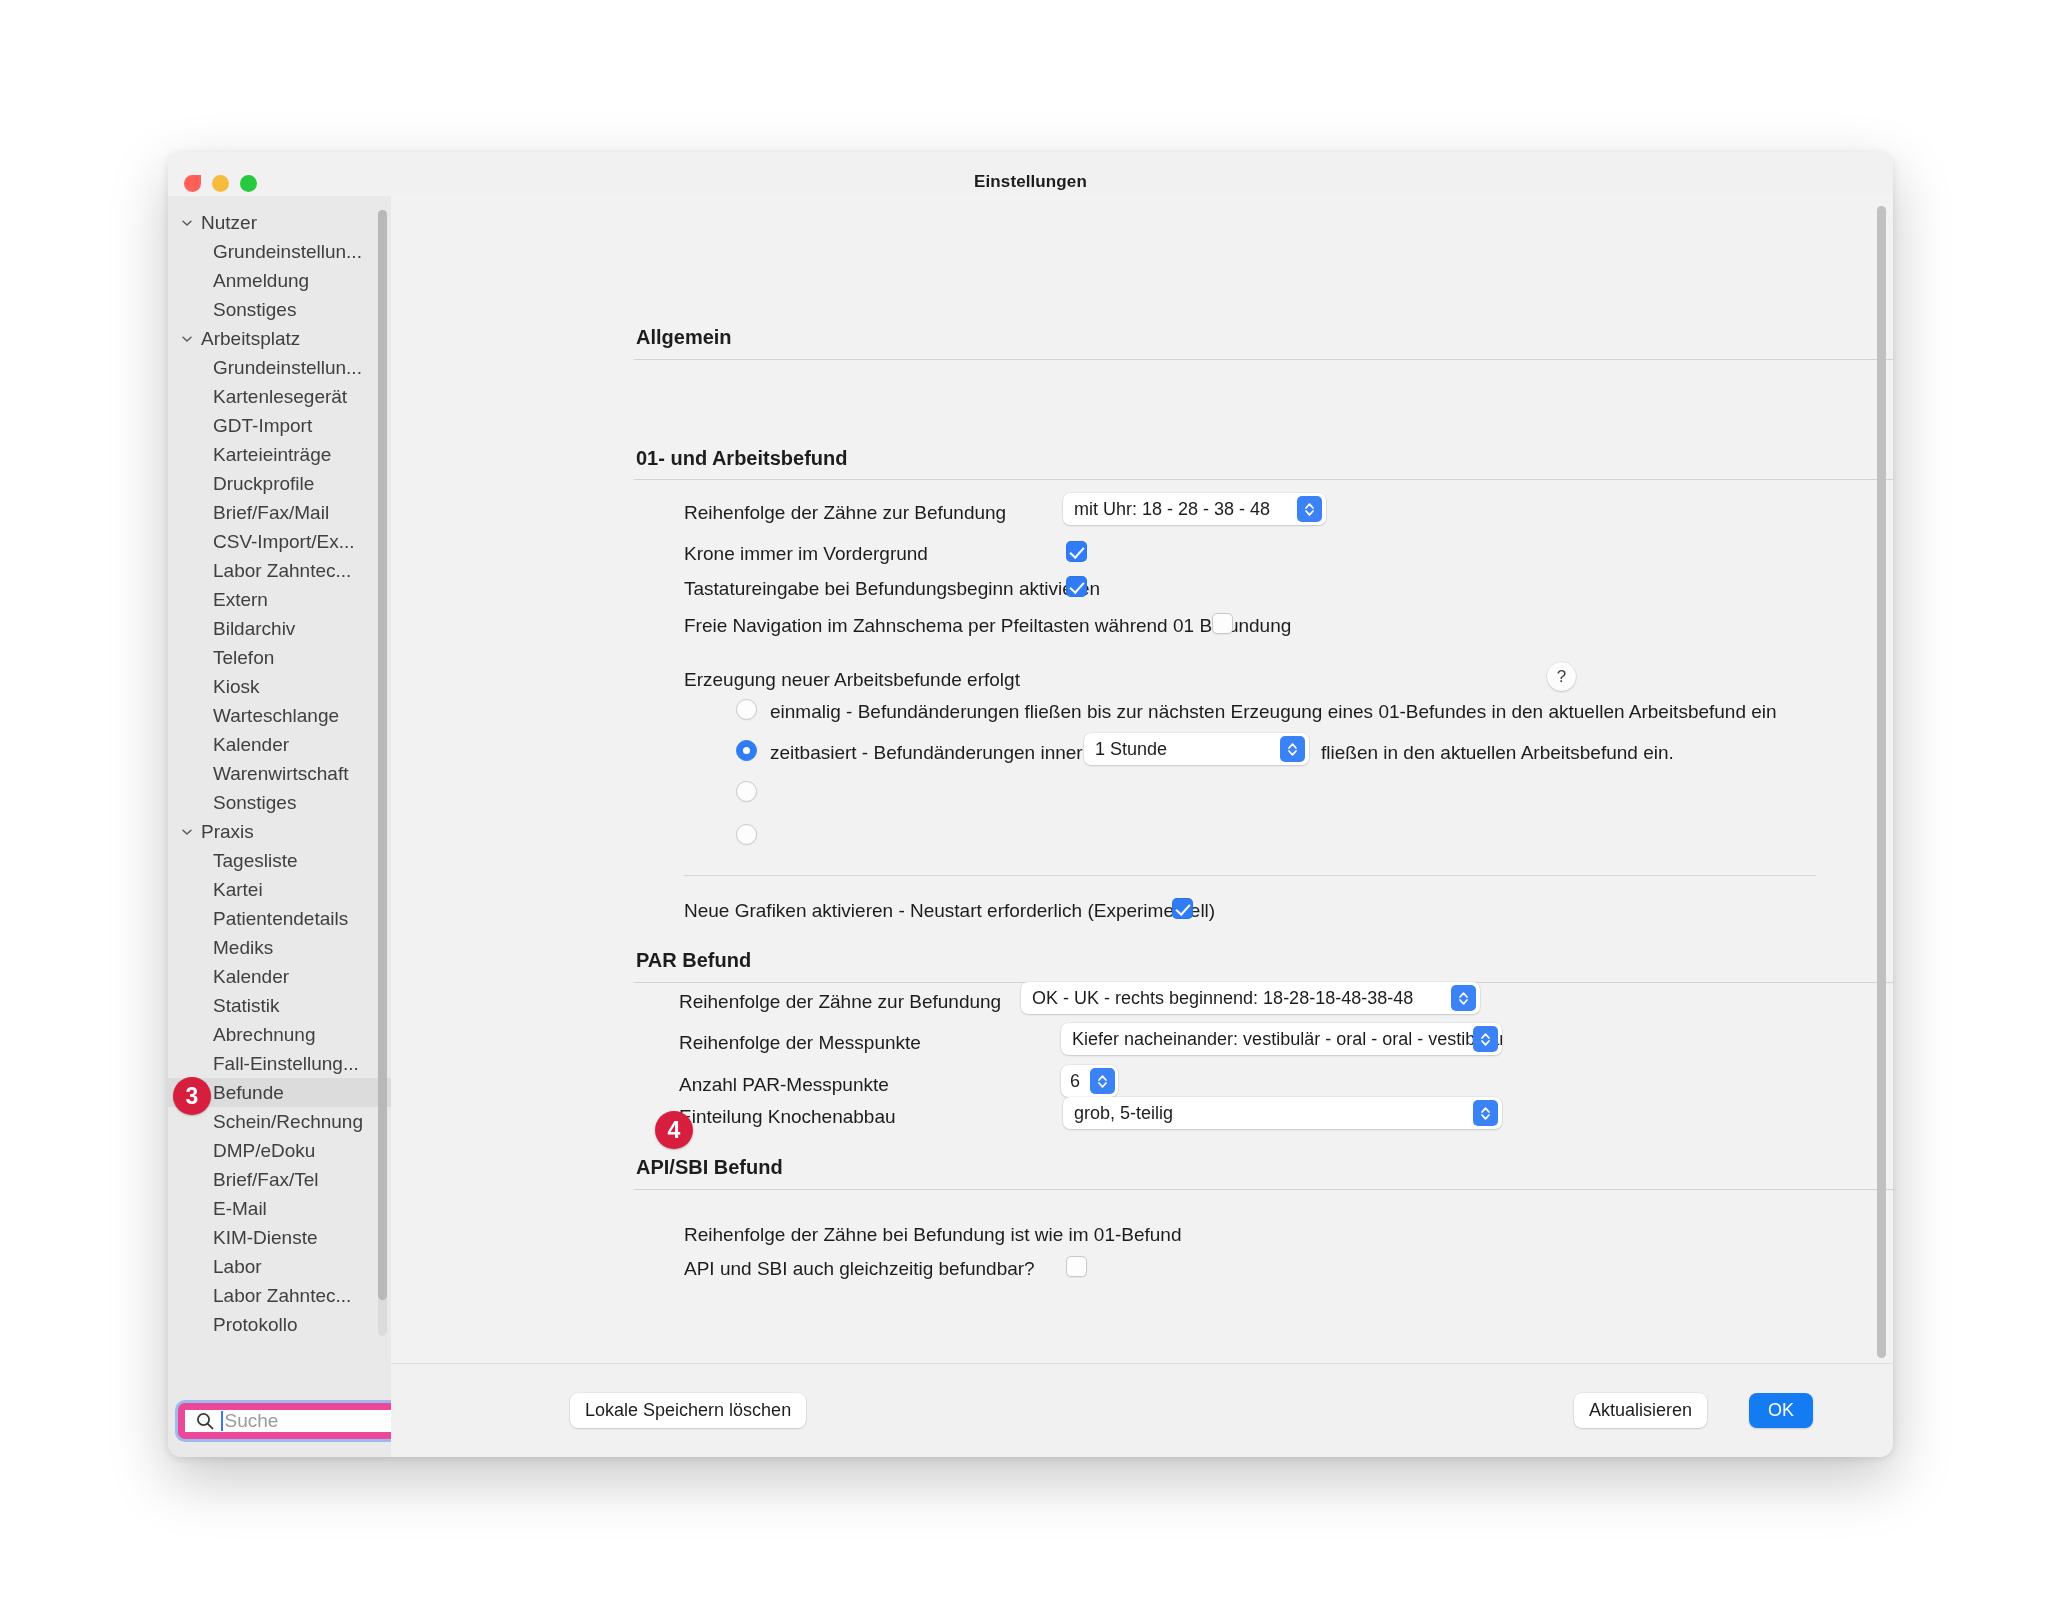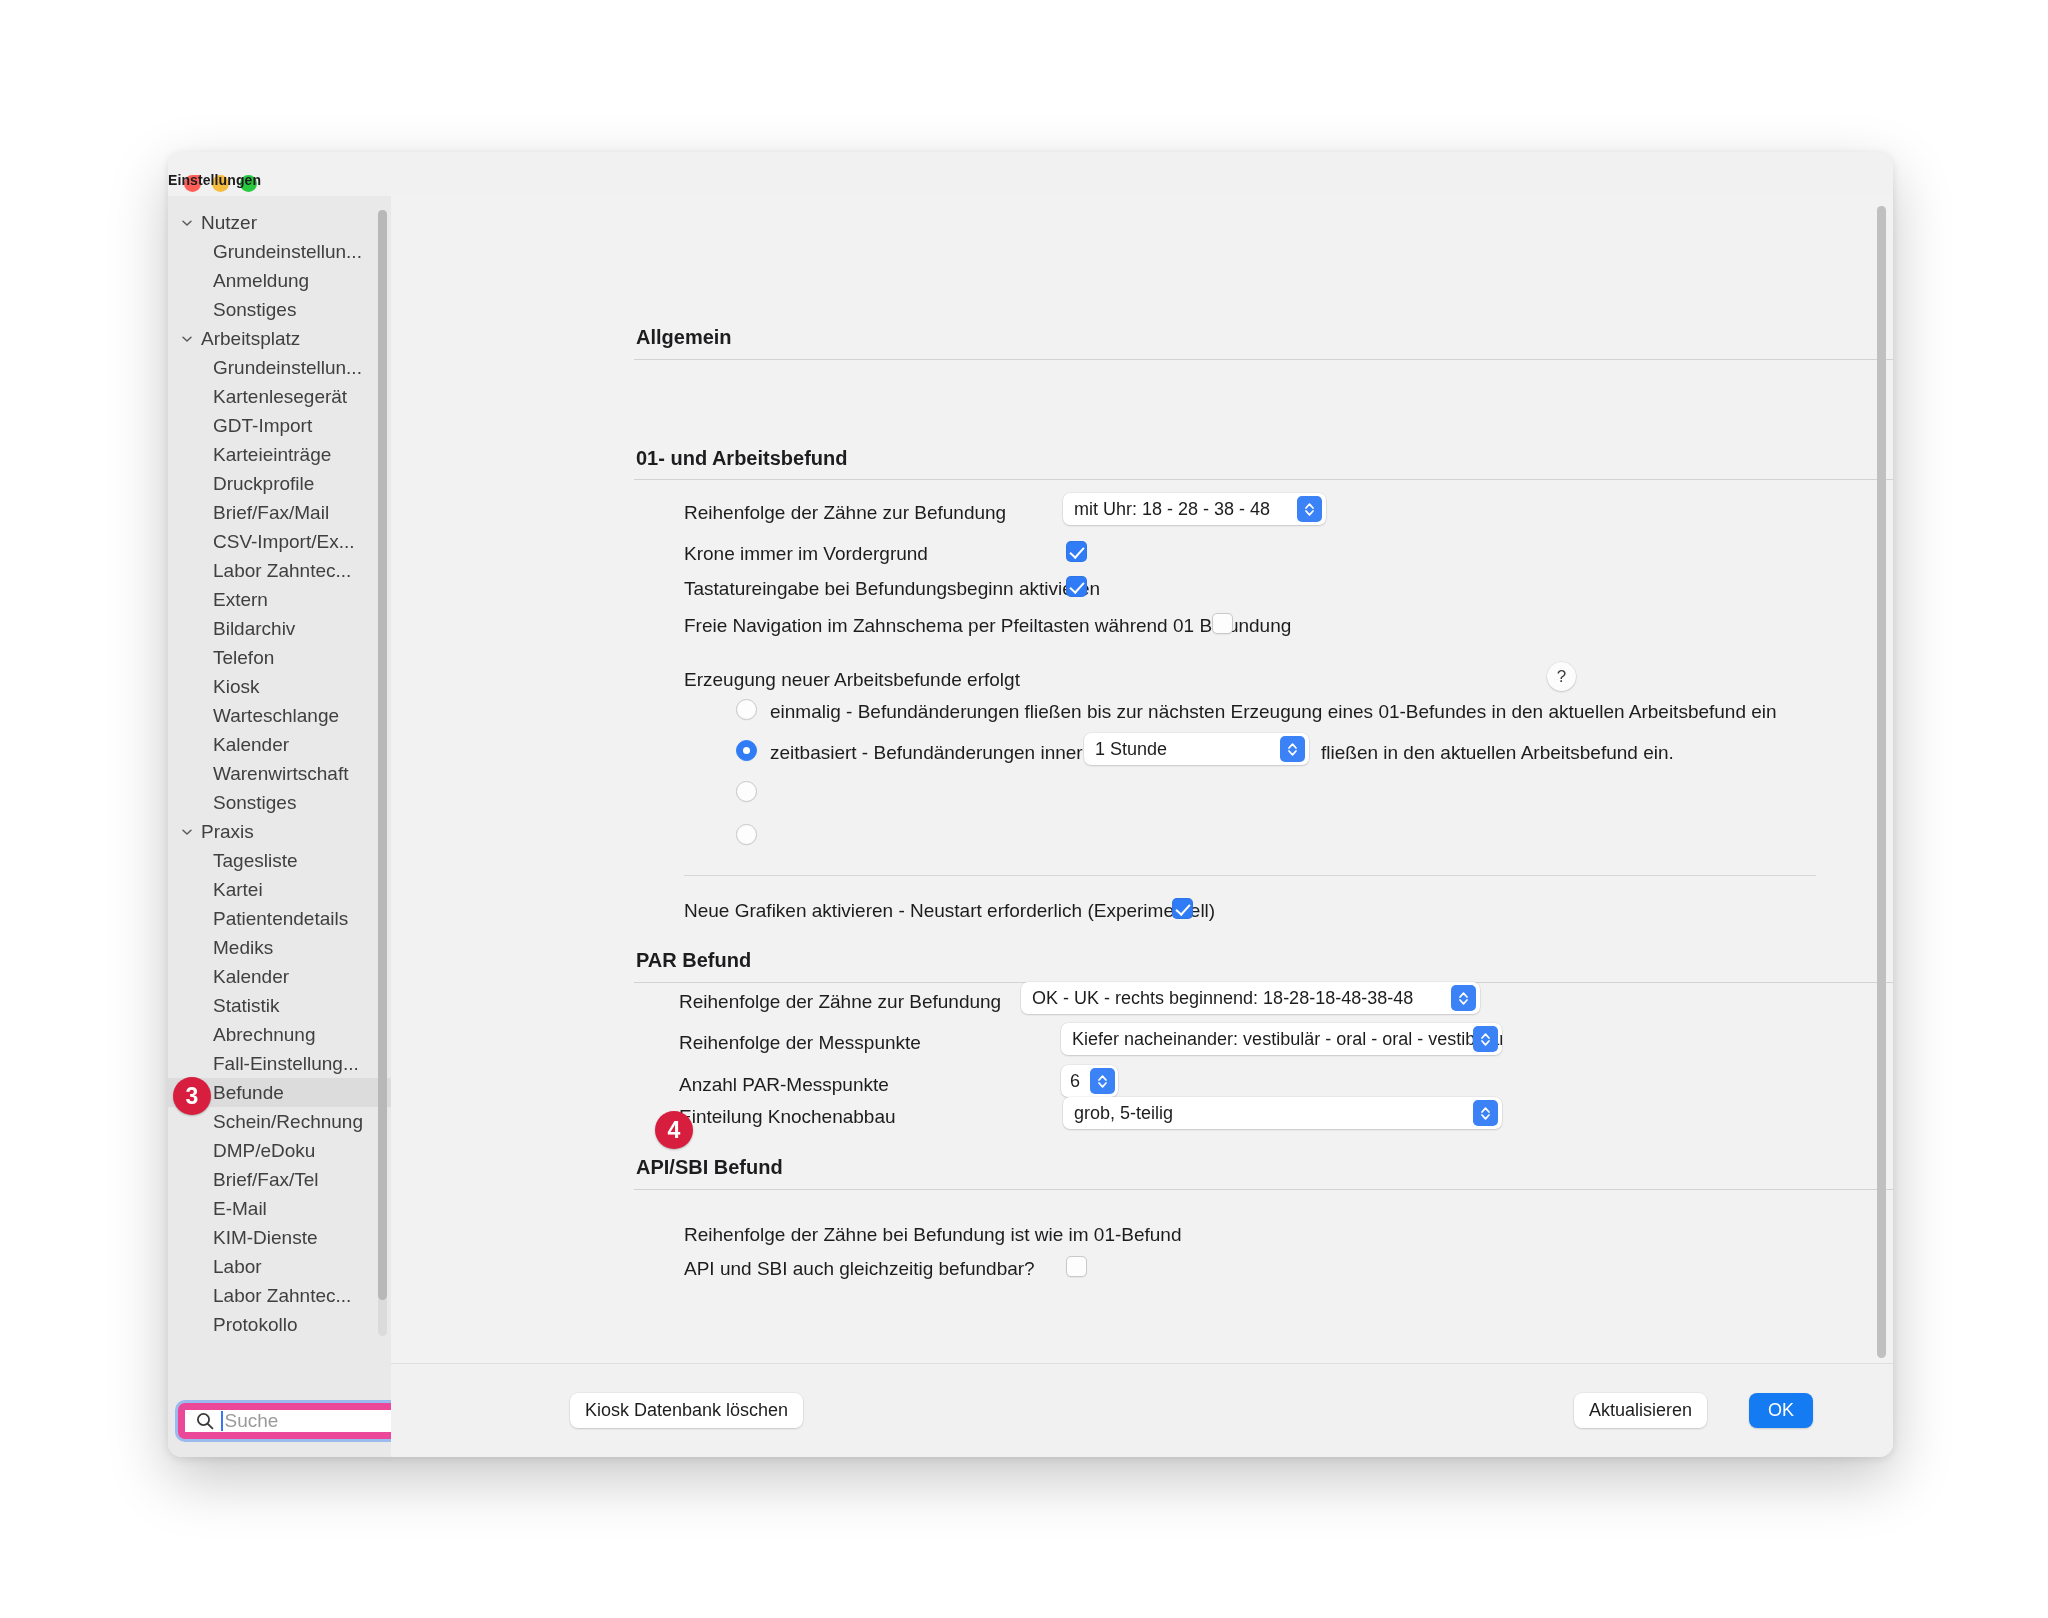--- a/index.html
+++ b/index.html
@@ -35,22 +35,22 @@
   .traffic {
     position: absolute; left: 16px; top: 23px;
     display: flex; gap: 11px; align-items: center;
   }
   .tl { width: 17px; height: 17px; border-radius: 50%; }
   .tl-red    { background: #ff5f57; border-radius: 50% 0 50% 50%; transform: rotate(0deg); }
   .tl-yellow { background: #f6bc3f; }
   .tl-green  { background: #27c93f; }
   .win-title {
     position: absolute; left: 0; right: 0; top: 20px;
-    text-align: left;
-    font-size: 14px; font-weight: bold; color: #1d1d1f;
+    text-align: center;
+    font-size: 17px; font-weight: bold; color: #1d1d1f;
     letter-spacing: 0.1px;
   }
 
   
   .sidebar {
     position: absolute;
     left: 0; top: 44px;
     width: 223px; height: 1261px;
     background: #e9e9e9;
   }
@@ -510,19 +510,19 @@
       </div>
 
       <div class="ct-scrollbar">
         <div class="thumb"></div>
       </div>
     </div>
 
     <div class="badge badge-4">4</div>
 
     <div class="footer">
-      <div class="btn btn-white" style="left:179px; top:29px;">Kiosk Datenbank löschen</div>
+      <div class="btn btn-white" style="left:179px; top:29px;">Lokale Speichern löschen</div>
       <div class="btn btn-white" style="right:186px; top:29px;">Aktualisieren</div>
       <div class="btn btn-blue" style="right:80px; top:29px; width:64px;">OK</div>
     </div>
 
   </div>
 </div>
 
 </body></html>

